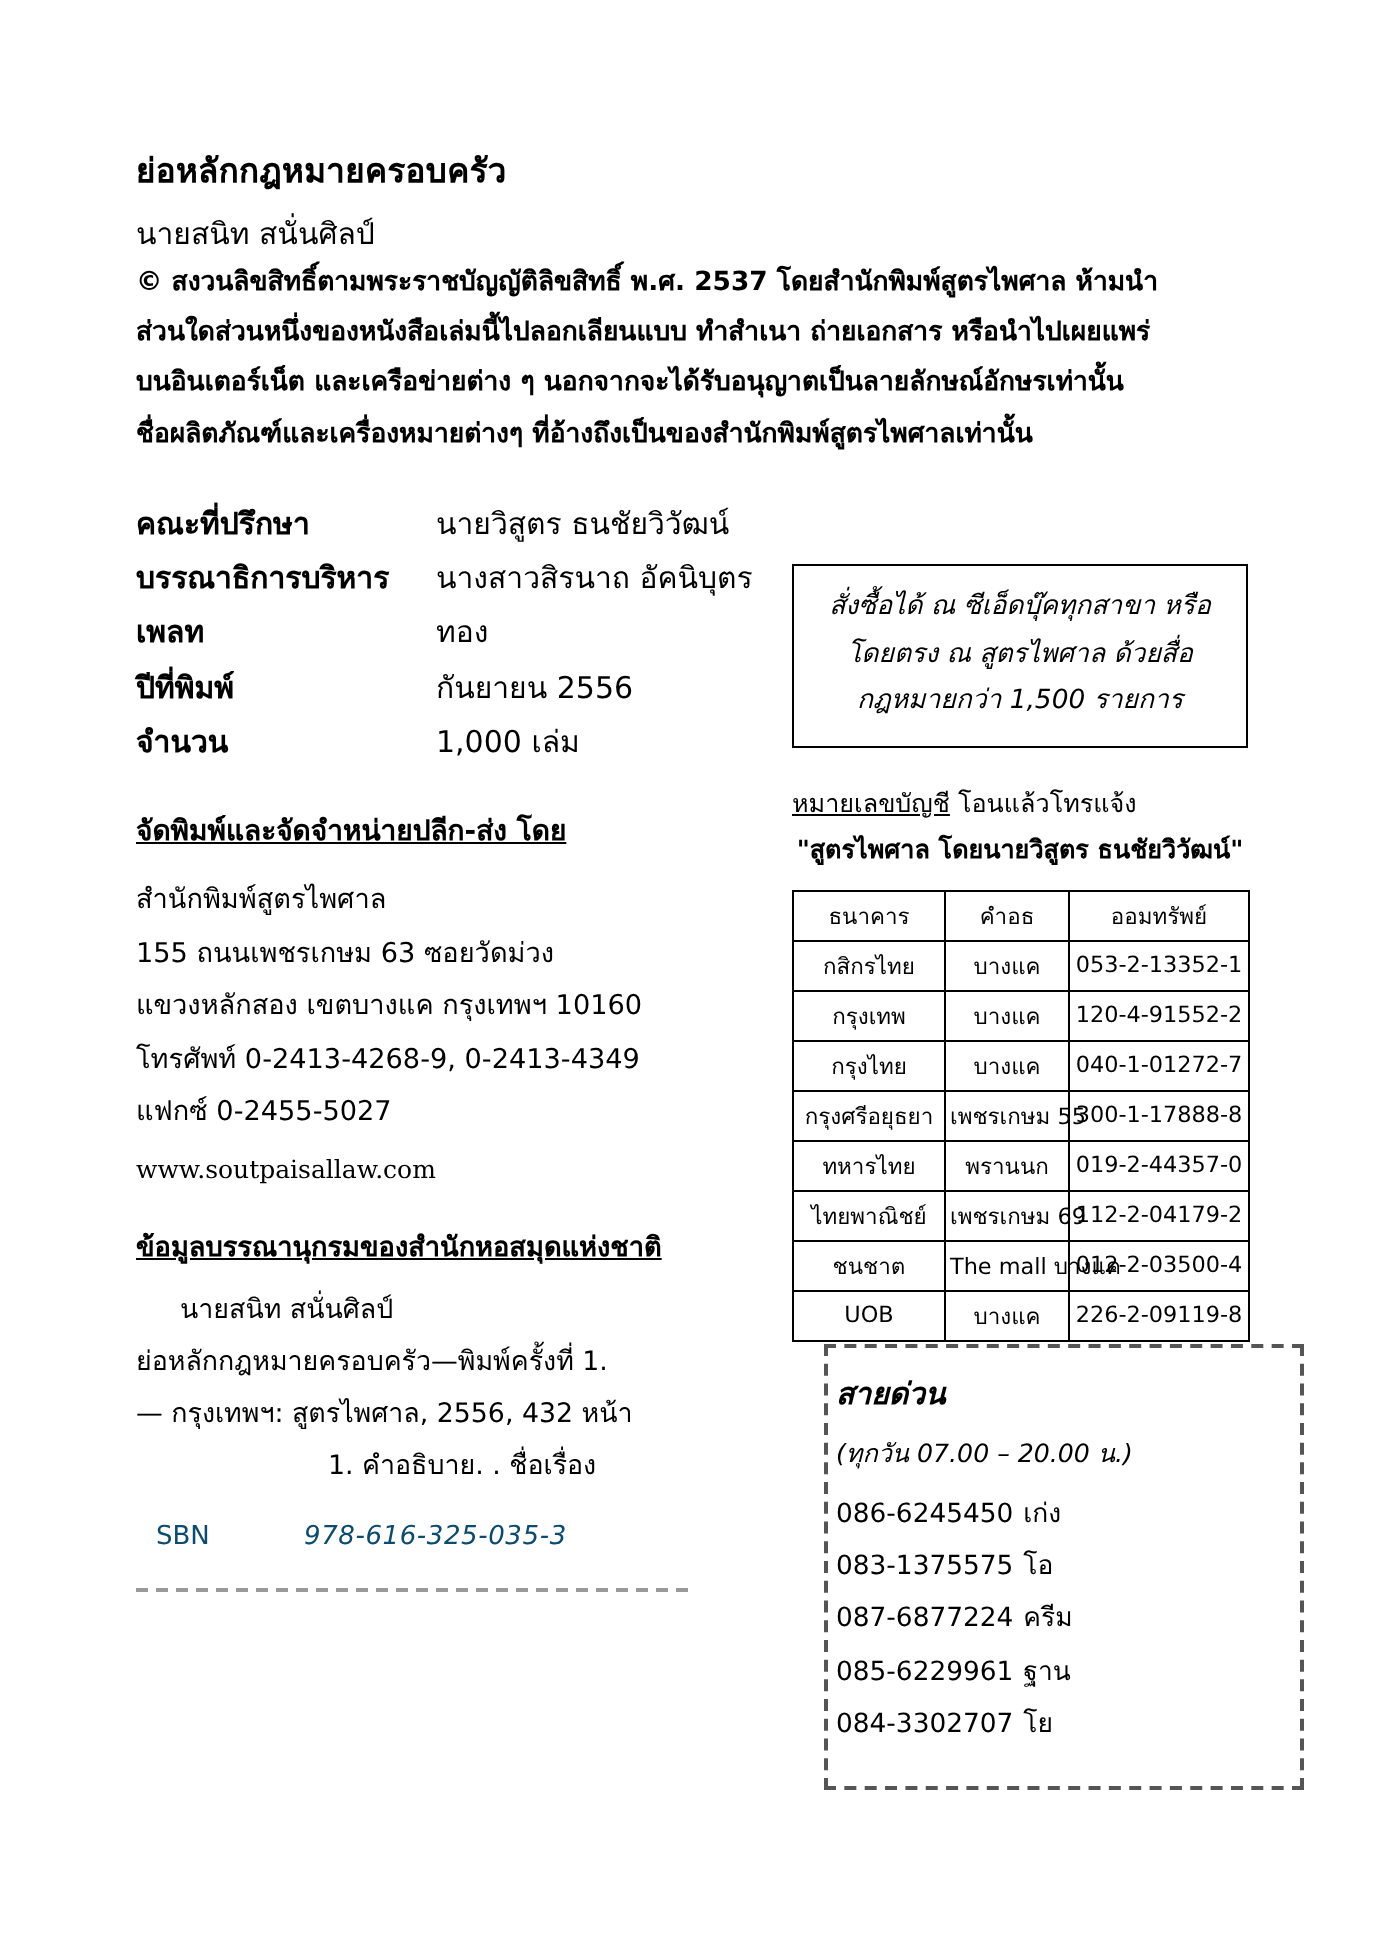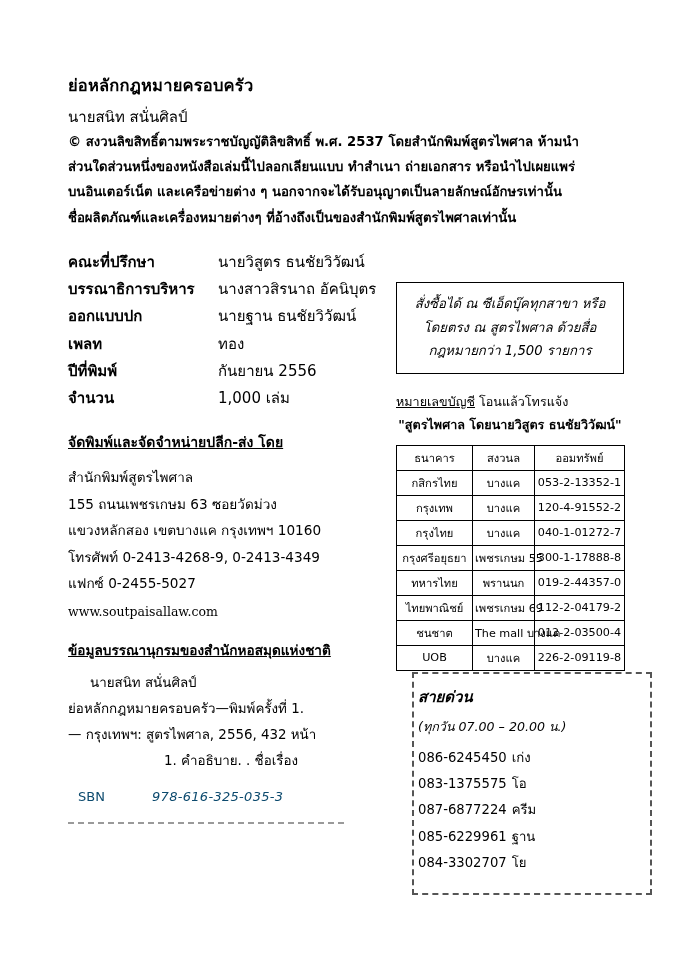--- a/index.html
+++ b/index.html
@@ -228,24 +228,20 @@
       <tbody>
           <tr>
         <td class="k">คณะที่ปรึกษา</td>
         <td class="v">นายวิสูตร  ธนชัยวิวัฒน์</td>
       </tr>
       <tr>
         <td class="k">บรรณาธิการบริหาร</td>
         <td class="v">นางสาวสิรนาถ  อัคนิบุตร</td>
       </tr>
       <tr>
-        <td class="k">ออกแบบปก</td>
-        <td class="v">นายฐาน  ธนชัยวิวัฒน์</td>
-      </tr>
-      <tr>
         <td class="k">เพลท</td>
         <td class="v">ทอง</td>
       </tr>
       <tr>
         <td class="k">ปีที่พิมพ์</td>
         <td class="v">กันยายน  2556</td>
       </tr>
       <tr>
         <td class="k">จำนวน</td>
         <td class="v">1,000  เล่ม</td>
@@ -297,21 +293,21 @@
 
     <table class="bank">
       <colgroup>
           <col class="c1">
           <col class="c2">
           <col class="c3">
         </colgroup>
       <thead>
         <tr>
           <th>ธนาคาร</th>
-          <th>สงวนล</th>
+          <th>คำอธ</th>
           <th>ออมทรัพย์</th>
         </tr>
       </thead>
       <tbody>
         <tr>
           <td>กสิกรไทย</td>
           <td>บางแค</td>
           <td class="num">053-2-13352-1</td>
         </tr>
         <tr>

